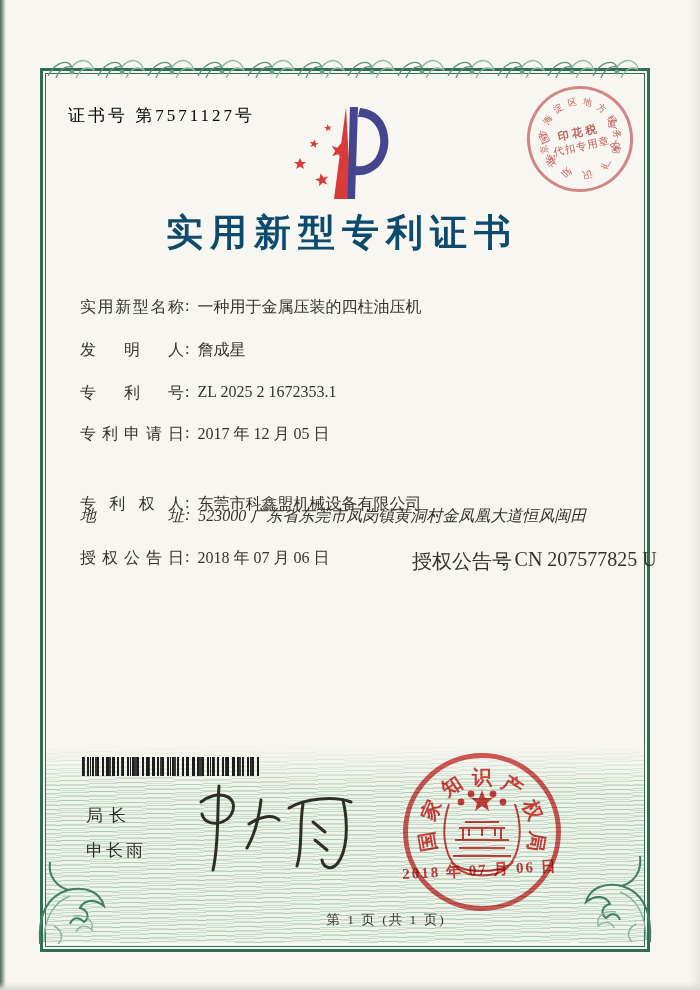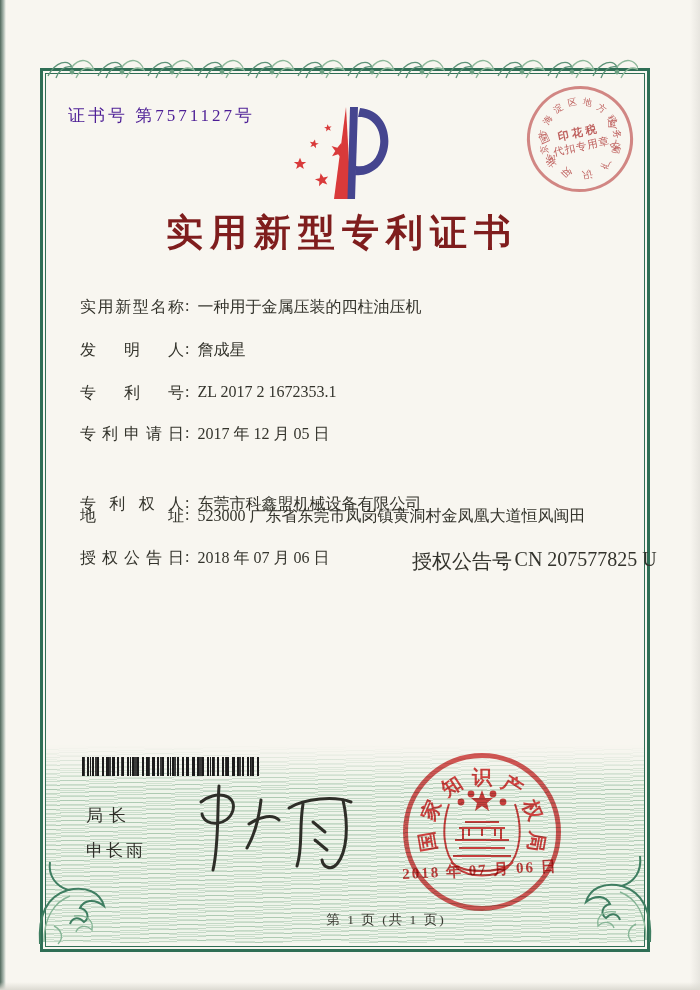--- a/index.html
+++ b/index.html
@@ -14,23 +14,23 @@
   .waves{left:45px;top:745px;width:600px;height:198px;
     background:
       repeating-linear-gradient(178deg, rgba(96,152,112,.30) 0 1px, rgba(0,0,0,0) 1px 4px),
       repeating-linear-gradient(182deg, rgba(96,152,112,.22) 0 1px, rgba(0,0,0,0) 1px 5px),
       #eef4ea;
     -webkit-mask-image:linear-gradient(to bottom,rgba(0,0,0,0),#000 42px);
             mask-image:linear-gradient(to bottom,rgba(0,0,0,0),#000 42px);}
   
   .frame{left:40px;top:68px;width:604px;height:878px;border:3px solid #2f6e55;}
   .frame-inner{position:absolute;inset:2px;border:1px solid #2f6e55;}
-  .cert-no{left:68px;top:104px;font-size:17px;letter-spacing:3px;color:#4c1d95;}
+  .cert-no{left:68px;top:104px;font-size:17px;letter-spacing:3px;color:#000000;}
   .title{left:40px;top:208px;width:604px;text-align:center;font-size:37px;font-weight:700;
-         letter-spacing:7px;color:#7f1d1d;}
+         letter-spacing:7px;color:#0c4a6e;}
   
   .frow{left:80px;font-size:16px;color:#34342c;white-space:nowrap;}
   .flabel{display:inline-block;width:104px;text-align:justify;text-align-last:justify;vertical-align:top;}
   .fcolon{display:inline-block;margin:0 8px 0 1px;vertical-align:top;}
   .fval{display:inline-block;vertical-align:top;}
   .fval2{margin-top:3px;}
   .grantno{left:412px;top:548px;font-size:20px;white-space:nowrap;}
   .grantno .flabel{width:88px;}
   
   .paras{left:64px;top:586px;width:576px;font-size:15.5px;line-height:1.63;color:#3c3c33;}
@@ -169,29 +169,29 @@
 
 <div class="abs title">实用新型专利证书</div>
 
 <div class="abs frow" style="top:297px;">
   <span class="flabel">实用新型名称</span><span class="fcolon">:</span><span class="fval">一种用于金属压装的四柱油压机</span>
 </div>
 <div class="abs frow" style="top:340px;">
   <span class="flabel">发明人</span><span class="fcolon">:</span><span class="fval">詹成星</span>
 </div>
 <div class="abs frow" style="top:383px;">
-  <span class="flabel">专利号</span><span class="fcolon">:</span><span class="fval">ZL 2017 2 1672353.1</span>
+  <span class="flabel">专利号</span><span class="fcolon">:</span><span class="fval">ZL 2025 2 1672353.1</span>
 </div>
 <div class="abs frow" style="top:424px;">
   <span class="flabel">专利申请日</span><span class="fcolon">:</span><span class="fval">2017 年 12 月 05 日</span>
 </div>
 <div class="abs frow" style="top:466px;margin-top:28px;">
   <span class="flabel">专利权人</span><span class="fcolon">:</span><span class="fval">东莞市科鑫盟机械设备有限公司</span>
 </div>
-<div class="abs frow" style="top:506px;">
+<div class="abs frow" style="top:506px;font-style:italic;">
   <span class="flabel">地址</span><span class="fcolon">:</span><span class="fval"><span>523000 广东省东莞市凤岗镇黄洞村金凤凰大道恒风闽田</span></span>
 </div>
 <div class="abs frow" style="top:548px;">
   <span class="flabel">授权公告日</span><span class="fcolon">:</span><span class="fval">2018 年 07 月 06 日</span>
 </div>
 <div class="abs grantno">
   <span class="flabel">授权公告号</span><span class="fcolon">:</span><span class="fval">CN 207577825 U</span>
 </div>
 
 <div class="abs paras">

